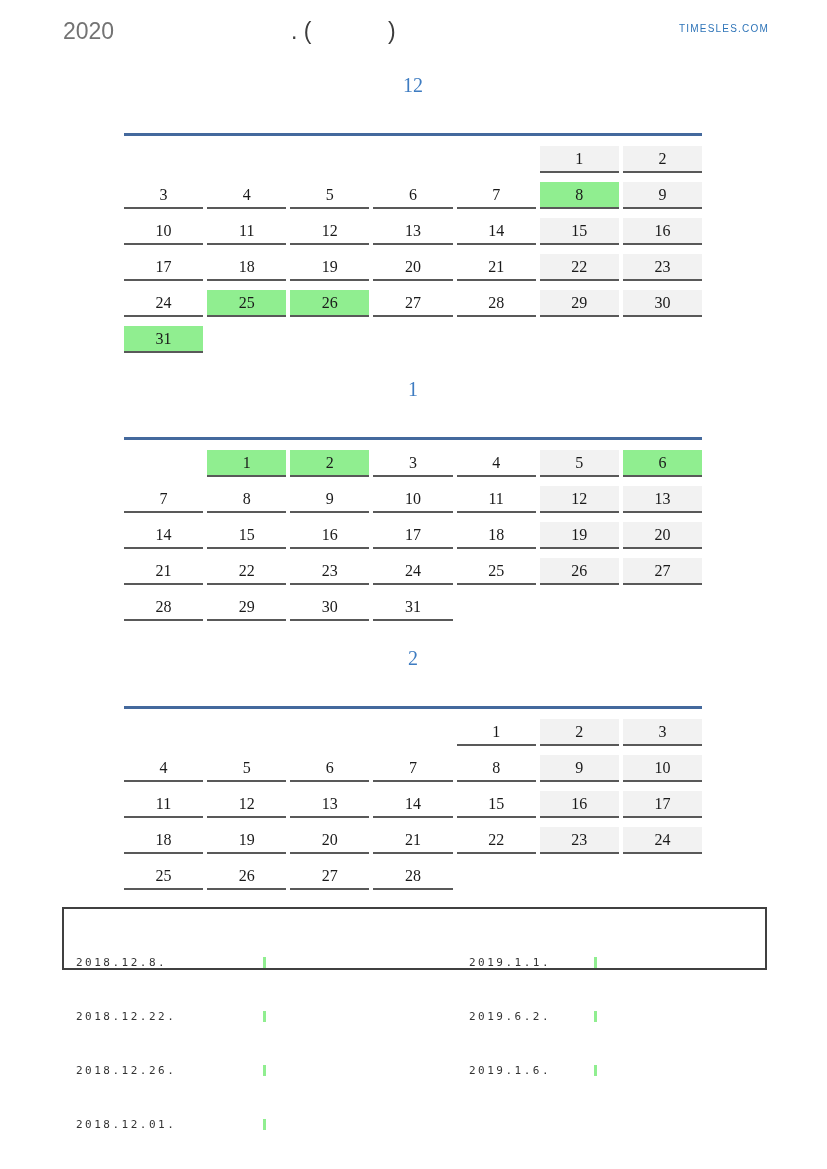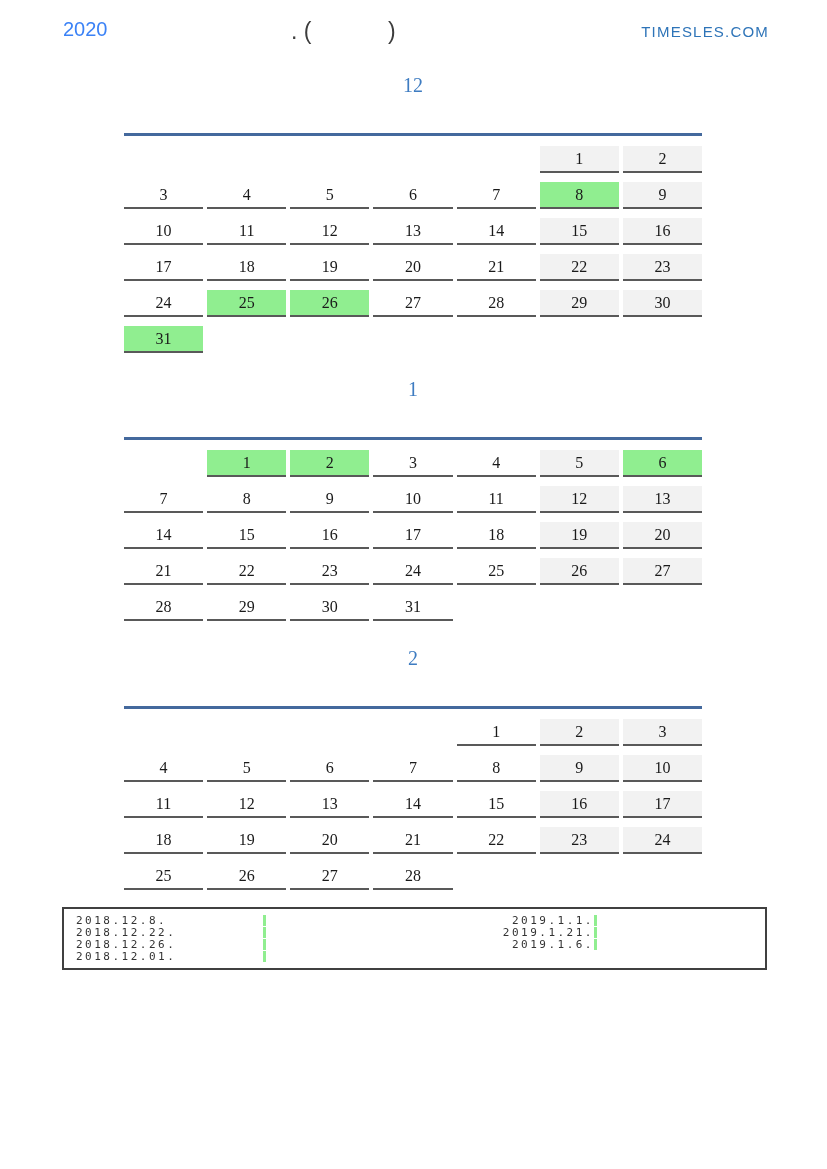--- a/index.html
+++ b/index.html
@@ -1,46 +1,46 @@
 <!DOCTYPE html>
 <html><head>
 <meta charset="utf-8">
 <style>
   html,body{margin:0;padding:0;background:#fff;}
   .page{position:relative;width:827px;height:1169px;background:#ffffff;
         font-family:"Liberation Sans",sans-serif;overflow:hidden;}
 
   
-  .header-year{position:absolute;left:63px;top:18px;font-size:20px;color:#3b82f6;}
+  .header-year{position:absolute;left:63px;top:18px;font-size:23px;color:#737373;}
   .header-subtitle{position:absolute;left:291px;top:18px;font-size:23px;color:#3d3d3d;white-space:pre;}
-  .site-link{position:absolute;right:58px;top:23px;font-size:15px;color:#2e74b8;
+  .site-link{position:absolute;right:58px;top:23px;font-size:10px;color:#2e74b8;
              letter-spacing:1.2px;text-decoration:none;cursor:pointer;}
 
   
   .cal{position:absolute;left:124px;width:578px;font-family:Liberation Serif, serif;}
   .cal-title{text-align:center;font-size:20px;line-height:27px;color:#3e7cc1;}
   .cal-grid{margin-top:34px;border-top:3px solid #44699d;padding-top:10px;
             display:grid;grid-template-columns:repeat(7,1fr);column-gap:4px;row-gap:9px;}
   .day{height:25px;line-height:25px;text-align:center;font-size:16px;color:#1a1a1a;
        background:#ffffff;border-bottom:2px solid #595959;}
   .day.we{background:#f2f2f2;}
   .day.hl{background:#90ee90;}
   .day.empty{background:transparent;border-bottom-color:transparent;}
 
   
   .legend{position:absolute;left:62px;top:907px;width:705px;height:63px;
           border:2px solid #404040;box-sizing:border-box;}
   .legend-col{position:absolute;top:5px;}
   #legend-left{left:12px;}
   #legend-right{left:405px;}
-  .legend-row{display:flex;align-items:center;height:12px;}
+  .legend-row{display:flex;align-items:center;height:12px;margin-top:42px;}
   .legend-date{font-family:"DejaVu Sans Mono",monospace;font-size:11px;
                letter-spacing:2.5px;color:#333333;white-space:pre;}
   #legend-left .legend-date{width:187px;}
-  #legend-right .legend-date{width:125px;text-align:right;}
+  #legend-right .legend-date{width:125px;}
   .legend-bar{width:3px;height:11px;background:#90ee90;flex:0 0 auto;}
 </style>
 </head>
 <body>
 
 <div class="page">
 
   <span class="header-year">2020</span>
   <span class="header-subtitle">. (            )</span>
   <a class="site-link">TIMESLES.COM</a>
@@ -193,21 +193,21 @@
           <span class="legend-date">2018.12.01.</span>
           <span class="legend-bar"></span>
         </div>
       </div>
     <div class="legend-col" id="legend-right">
         <div class="legend-row">
           <span class="legend-date">2019.1.1.</span>
           <span class="legend-bar"></span>
         </div>
         <div class="legend-row">
-          <span class="legend-date">2019.1.21.</span>
+          <span class="legend-date">2019.6.2.</span>
           <span class="legend-bar"></span>
         </div>
         <div class="legend-row">
           <span class="legend-date">2019.1.6.</span>
           <span class="legend-bar"></span>
         </div>
       </div>
   </div>
 
 </div>

